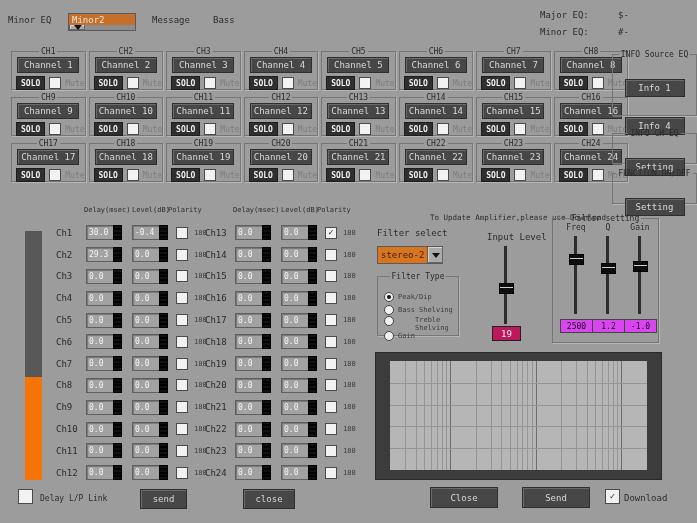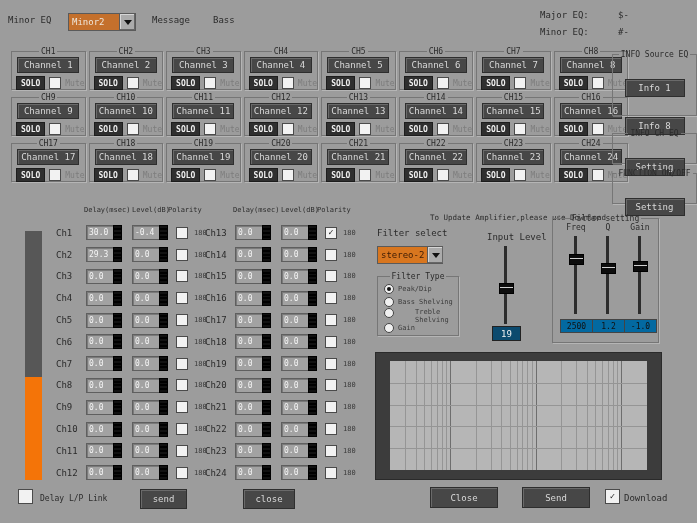--- a/index.html
+++ b/index.html
@@ -64,25 +64,25 @@
     display:flex;align-items:center;justify-content:center;flex:none;cursor:pointer;
   }
   .radio .dot{width:4px;height:4px;border-radius:50%;background:#111;display:none;}
   .radio.sel .dot{display:block;}
   .vslider-track{position:absolute;width:3px;background:#2c2c2c;}
   .vslider-handle{
     position:absolute;width:13px;height:9px;background:#0d0d0d;border:1px solid #000;
     box-shadow:inset 0 3px 0 #0d0d0d,inset 0 4px 0 #cfcfcf;cursor:pointer;
   }
   .valbox-dark{
-    background:#0c4a6e;color:#f0f0f0;border:1px solid #222;font-size:9px;
+    background:#be185d;color:#f0f0f0;border:1px solid #222;font-size:9px;
     display:flex;align-items:center;justify-content:center;
   }
   .valbox-light{
-    background:#0369a1;color:#111;border:1px solid #444;font-size:8px;
+    background:#d946ef;color:#111;border:1px solid #444;font-size:8px;
     display:flex;align-items:center;justify-content:center;
   }
 
   
   #channel-grid{
     left:11px;top:47px;width:597px;
     display:grid;grid-template-columns:repeat(8,1fr);gap:3px;
   }
   .ch-cell{height:41px;padding-top:0;}
   .ch-cell .ch-btn{width:60px;height:14px;margin:1px auto 3px auto;font-size:9px;}
@@ -112,21 +112,21 @@
   #graph-plot .v{position:absolute;top:0;bottom:0;width:1px;background:#959595;}
   #graph-plot .v.major{background:#6e6e6e;}
   #graph-plot .h{position:absolute;left:0;right:0;height:1px;background:#959595;}
 
   .footer-btn{width:66px;height:19px;font-size:9px;}
 </style>
 </head>
 <body>
 
 <span class="abs lbl" style="left:8px;top:15px;">Minor EQ</span>
-<div class="abs combo" style="left:68px;top:13px;width:66px;background:#8d8d8d;">
+<div class="abs combo" style="left:68px;top:13px;width:66px;background:#8d8d8d;flex-direction:column;">
   <div class="val" style="background:#c4702c;color:#efe6da;">Minor2</div>
   <div class="arrow-btn">
       <div class="tri-down"></div>
     </div>
 </div>
 <span class="abs lbl" style="left:152px;top:15px;">Message</span>
 <span class="abs lbl" style="left:213px;top:15px;">Bass</span>
 <span class="abs lbl" style="left:540px;top:10px;">Major EQ:</span>
 <span class="abs lbl" style="left:618px;top:10px;">$-</span>
 <span class="abs lbl" style="left:540px;top:27px;">Minor EQ:</span>
@@ -370,21 +370,21 @@
       <div class="solo">SOLO</div>
       <div class="chk"></div>
       <span class="mute-lb">Mute</span>
     </div>
   </fieldset>
 </div>
 
 <fieldset class="abs rp" style="top:50px;height:64px;">
   <legend>INFO Source EQ</legend>
   <div class="dbtn">Info 1</div>
-  <div class="dbtn" style="margin-top:8px;">Info 8</div>
+  <div class="dbtn" style="margin-top:8px;">Info 4</div>
 </fieldset>
 <fieldset class="abs rp" style="top:129px;height:33px;">
   <legend>INFO CH EQ</legend>
   <div class="dbtn">Setting</div>
 </fieldset>
 <fieldset class="abs rp" style="top:169px;height:33px;">
   <legend>FUNCTION ON/OFF</legend>
   <div class="dbtn">Setting</div>
 </fieldset>
 
@@ -1132,21 +1132,21 @@
 <span class="abs lbl" style="left:377px;top:228px;">Filter select</span>
 <div class="abs combo" style="left:377px;top:246px;width:64px;">
   <div class="val" style="background:#d8761f;color:#3d1c05;">stereo-2</div>
   <div class="arrow-btn">
       <div class="tri-down"></div>
     </div>
 </div>
 
 <fieldset class="abs" style="left:377px;top:272px;width:80px;height:62px;">
   <legend>Filter Type</legend>
-  <div id="filter-type-options" style="padding:1px 0 0 6px;">
+  <div id="filter-type-options" style="padding:1px 0 0 6px;margin-top:8px;">
   <div style="display:flex;align-items:center;gap:4px;height:13px;">
     <div class="radio sel">
           <div class="dot"></div>
         </div>
     <span style="font-size:7px;color:#3c3c3c;">Peak/Dip</span>
   </div>
 
   <div style="display:flex;align-items:center;gap:4px;height:13px;">
     <div class="radio"></div>
     <span style="font-size:7px;color:#3c3c3c;">Bass Shelving</span>

